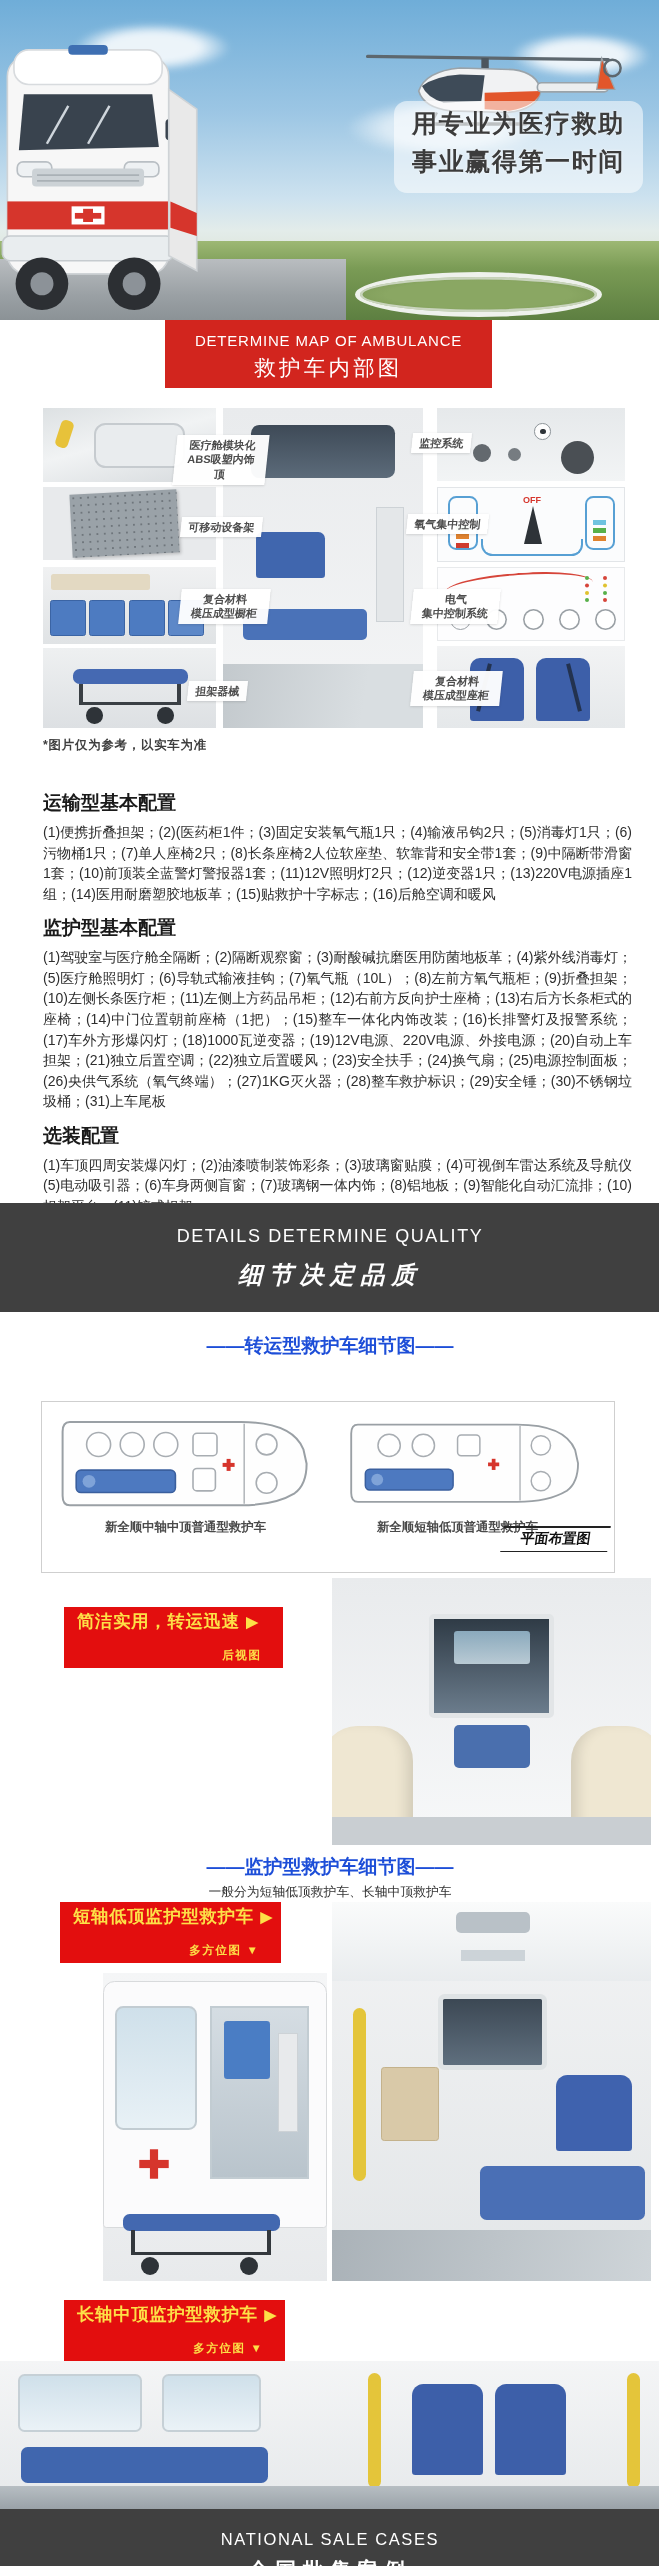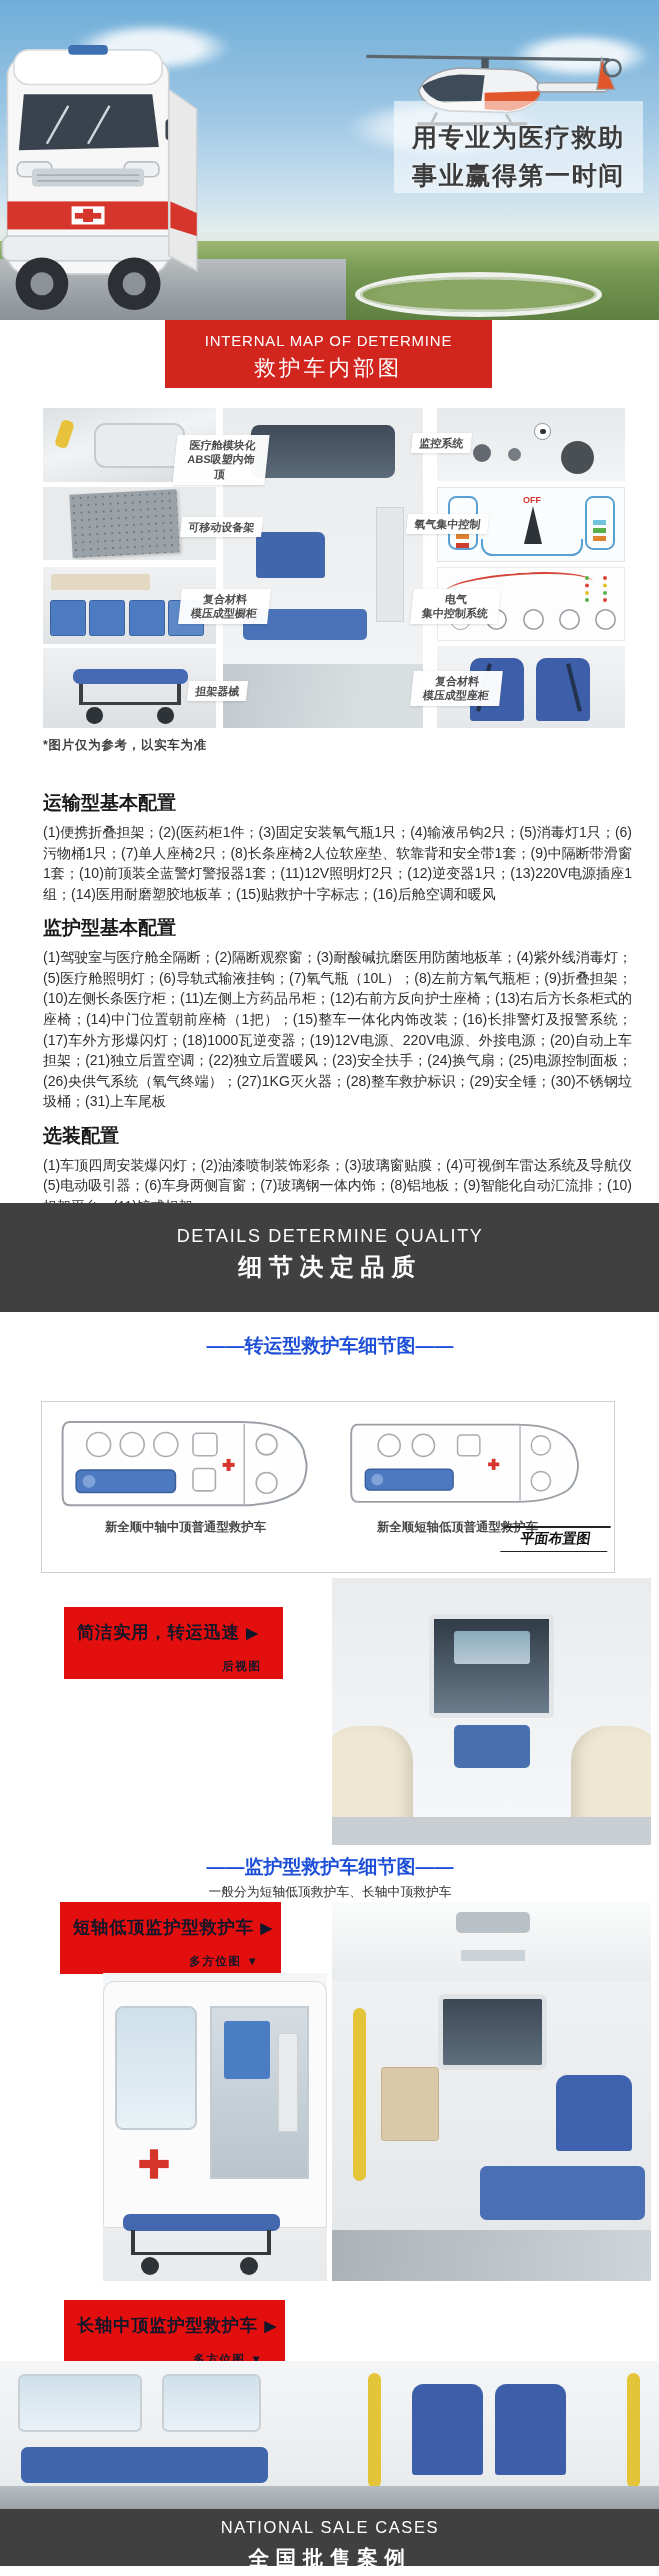--- a/index.html
+++ b/index.html
@@ -12,22 +12,22 @@
   .hero { left:0; top:0; width:660px; height:320px; overflow:hidden;
           background:linear-gradient(180deg,#6fadd8 0%,#9cc6e4 35%,#cde2ef 62%,#e3ecea 72%,#dfe7de 78%); }
   .cloud { background:radial-gradient(closest-side,#ffffff 60%,rgba(255,255,255,0)); border-radius:50%; filter:blur(3.3px); opacity:.85; }
   .grass { left:0; bottom:0; width:660px; height:79px;
            background:linear-gradient(180deg,#9db874 0%,#7a9b55 35%,#5d7f41 100%); }
   .road { left:0; bottom:0; width:346px; height:61px;
           background:linear-gradient(180deg,#b9bdc0 0%,#9aa0a4 60%,#8b9296 100%); }
   .helipad { left:355px; bottom:3.3px; width:247px; height:45px; border-radius:50%;
              background:radial-gradient(ellipse at center,#8aa763 55%,#73924f 100%);
              border:5px solid #eef1ec; box-shadow:inset 0 0 0 2.5px #c9d4bd; }
-  .slogan-panel { left:394px; top:101px; width:249px; height:92px; border-radius:1px;
-                  background:rgba(255,255,255,.55); text-align:center; padding-top:17px; }
+  .slogan-panel { left:394px; top:101px; width:249px; height:92px; border-radius:13px;
+                  background:rgba(255,255,255,.55); text-align:center; padding-top:3px; }
   .slogan-line { font-size:25px; font-weight:bold; color:#3c3c3c; letter-spacing:1.6px; line-height:38px;
                  text-shadow:0 0 2.5px rgba(255,255,255,.9); white-space:nowrap; }
 
   
   .red-banner { left:165px; top:320px; width:327px; height:68px; background:#d2251e; color:#fff;
                 text-align:center; padding-top:11.5px; }
   .red-banner .en { font-size:15px; letter-spacing:0.8px; }
   .red-banner .zh { font-size:21.4px; font-weight:normal; letter-spacing:3.3px; margin-top:4px; }
   .dark-banner { left:0; width:660px; background:#404040; color:#fff; text-align:center; }
   .dark-banner .en { font-size:18px; letter-spacing:1.6px; }
@@ -52,21 +52,21 @@
 
   
   .plan-box { left:41px; top:1401px; width:574px; height:172px; border:0.8px solid #cfcfcf; background:#fff; }
   .plan-caption { position:absolute; top:117px; width:231px; text-align:center; font-size:12.4px; font-weight:bold; color:#4a4a4a; }
   .plan-label { position:absolute; right:5px; top:124px; width:107px; text-align:center;
                 font-size:14px; font-weight:bold; color:#111; padding:4.1px 0; transform:skewX(-8deg); }
   .plan-label::before, .plan-label::after { content:""; position:absolute; left:0; width:100%; height:1.6px; background:#222; }
   .plan-label::before { top:0; } .plan-label::after { bottom:0; }
 
   
-  .red-tag { position:absolute; background:#e30e0e; color:#0f172a; padding:13px 10px 5px 13px; }
+  .red-tag { position:absolute; background:#e30e0e; color:#fde047; padding:2px 10px 5px 13px; }
   .red-tag .t { font-size:17.3px; font-weight:bold; letter-spacing:0.8px; white-space:nowrap; }
   .red-tag .t .ar { font-size:15px; margin-left:6.6px; }
   .red-tag .s { font-size:11.5px; font-weight:bold; text-align:right; margin-top:15px; padding-right:11.5px; letter-spacing:1.6px; }
   .photo { position:absolute; overflow:hidden; }
 </style>
 </head>
 <body>
 
 <div id="page">
 
@@ -119,21 +119,21 @@
       <path d="M220 196 L252 210 L252 238 L220 228 Z" fill="#d6352c"></path>
     </svg>
 
     <div class="abs slogan-panel">
       <div class="slogan-line">用专业为医疗救助</div>
       <div class="slogan-line">事业赢得第一时间</div>
     </div>
   </div>
 
   <div class="abs red-banner">
-    <div class="en">INTERNAL MAP OF DETERMINE</div>
+    <div class="en">DETERMINE MAP OF AMBULANCE</div>
     <div class="zh">救护车内部图</div>
   </div>
 
   <div>
 
     <div class="tile" style="left:43px;top:408px;width:173px;height:74px;background:linear-gradient(165deg,#dde1e3 0%,#f1f3f4 45%,#d6dadd 100%);">
       <div class="d" style="left:15px;top:11.5px;width:13px;height:28px;background:#e7c23a;border-radius:5px;transform:rotate(18deg);"></div>
       <div class="d" style="left:51px;top:15px;width:91px;height:45px;border:2.5px solid #c6cbcf;border-radius:11.5px;background:#e9ecee;"></div>
     </div>
     <div class="tile" style="left:43px;top:487px;width:173px;height:73px;background:#e8eaec;">
@@ -218,21 +218,21 @@
     <div class="config-heading">运输型基本配置</div>
     <div class="config-body">(1)便携折叠担架；(2)(医药柜1件；(3)固定安装氧气瓶1只；(4)输液吊钩2只；(5)消毒灯1只；(6)污物桶1只；(7)单人座椅2只；(8)长条座椅2人位软座垫、软靠背和安全带1套；(9)中隔断带滑窗1套；(10)前顶装全蓝警灯警报器1套；(11)12V照明灯2只；(12)逆变器1只；(13)220V电源插座1组；(14)医用耐磨塑胶地板革；(15)贴救护十字标志；(16)后舱空调和暖风</div>
     <div class="config-heading">监护型基本配置</div>
     <div class="config-body">(1)驾驶室与医疗舱全隔断；(2)隔断观察窗；(3)耐酸碱抗磨医用防菌地板革；(4)紫外线消毒灯；(5)医疗舱照明灯；(6)导轨式输液挂钩；(7)氧气瓶（10L）；(8)左前方氧气瓶柜；(9)折叠担架；(10)左侧长条医疗柜；(11)左侧上方药品吊柜；(12)右前方反向护士座椅；(13)右后方长条柜式的座椅；(14)中门位置朝前座椅（1把）；(15)整车一体化内饰改装；(16)长排警灯及报警系统；(17)车外方形爆闪灯；(18)1000瓦逆变器；(19)12V电源、220V电源、外接电源；(20)自动上车担架；(21)独立后置空调；(22)独立后置暖风；(23)安全扶手；(24)换气扇；(25)电源控制面板；(26)央供气系统（氧气终端）；(27)1KG灭火器；(28)整车救护标识；(29)安全锤；(30)不锈钢垃圾桶；(31)上车尾板</div>
     <div class="config-heading">选装配置</div>
     <div class="config-body">(1)车顶四周安装爆闪灯；(2)油漆喷制装饰彩条；(3)玻璃窗贴膜；(4)可视倒车雷达系统及导航仪 (5)电动吸引器；(6)车身两侧盲窗；(7)玻璃钢一体内饰；(8)铝地板；(9)智能化自动汇流排；(10)担架平台；(11)铲式担架</div>
   </div>
 
   <div class="abs dark-banner" style="top:1203px;height:109px;padding-top:23px;">
     <div class="en">DETAILS DETERMINE QUALITY</div>
-    <div class="zh" style="margin-top:4px;">细节决定品质</div>
+    <div class="zh" style="margin-top:12px;font-style:italic;">细节决定品质</div>
   </div>
 
   <div class="abs section-header" style="top:1333px;">——转运型救护车细节图——</div>
 
   <div class="abs plan-box">
     <svg class="d" style="left:15px;top:11.5px;" width="256" height="101" viewBox="0 0 320 126">
       <path d="M16 10 H230 Q294 10 308 44 L312 62 Q312 88 297 99 Q272 114 230 114 H16 Q7 114 7 102 V22 Q7 10 16 10 Z" fill="#fefefe" stroke="#9aa0a5" stroke-width="2.5"></path>
       <line x1="234" y1="12" x2="234" y2="112" stroke="#b5b9bd" stroke-width="2"></line>
       <circle cx="52" cy="38" r="15" fill="#fff" stroke="#a8adb2" stroke-width="2"></circle>
       <circle cx="94" cy="38" r="15" fill="#fff" stroke="#a8adb2" stroke-width="2"></circle>
@@ -333,19 +333,19 @@
     <div class="d" style="left:18px;top:13px;width:124px;height:58px;background:linear-gradient(#cfe0ea,#eaf2f7);border:2.5px solid #c6d0d6;border-radius:6.6px;"></div>
     <div class="d" style="left:162px;top:13px;width:99px;height:58px;background:linear-gradient(#cfe0ea,#eaf2f7);border:2.5px solid #c6d0d6;border-radius:6.6px;"></div>
     <div class="d" style="left:21.4px;top:86px;width:247px;height:36px;background:#4066ae;border-radius:6.6px;"></div>
     <div class="d" style="left:368px;top:11.5px;width:13px;height:115px;background:#e4c53a;border-radius:6.6px;"></div>
     <div class="d" style="left:412px;top:23px;width:71px;height:91px;background:#3d5fa9;border-radius:11.5px 11.5px 3.3px 3.3px;"></div>
     <div class="d" style="left:495px;top:23px;width:71px;height:91px;background:#3d5fa9;border-radius:11.5px 11.5px 3.3px 3.3px;"></div>
     <div class="d" style="left:627px;top:11.5px;width:13px;height:115px;background:#e4c53a;border-radius:6.6px;"></div>
     <div class="d" style="left:0;top:125px;width:660px;height:23px;background:linear-gradient(#b7bec3,#9aa2a8);"></div>
   </div>
 
-  <div class="abs dark-banner" style="top:2509px;height:57px;padding-top:9px;">
+  <div class="abs dark-banner" style="top:2509px;height:57px;padding-top:21px;">
     <div class="en" style="font-size:16.5px;">NATIONAL SALE CASES</div>
     <div class="zh" style="font-size:20.6px;margin-top:6.6px;">全国批售案例</div>
   </div>
 
 </div>
 
 
 </body></html>

